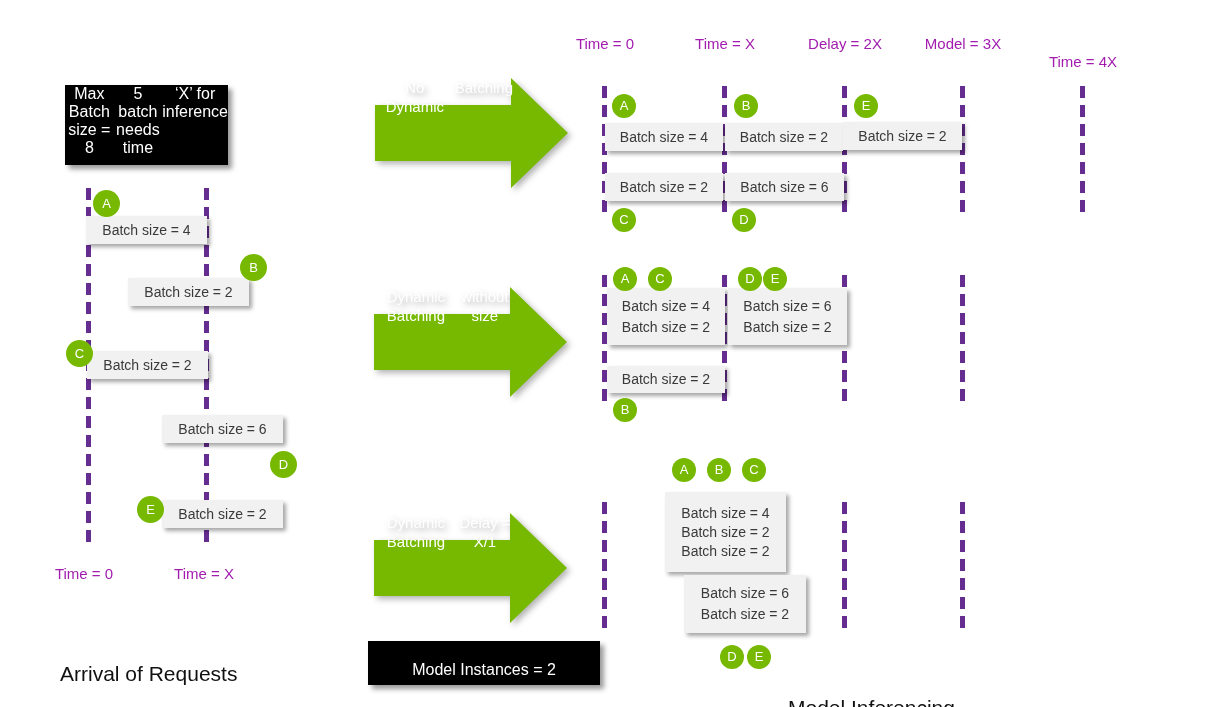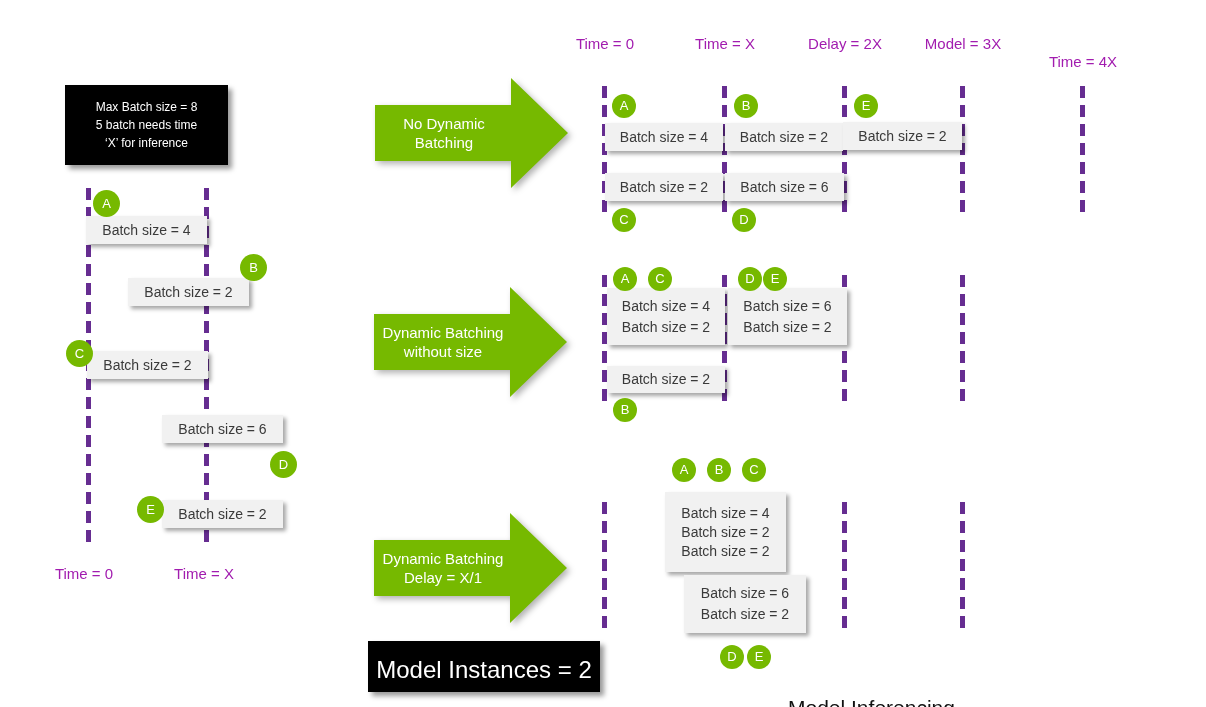--- a/index.html
+++ b/index.html
@@ -14,23 +14,23 @@
   .multi3{height:80px;line-height:19px;display:flex;flex-direction:column;justify-content:center;}
   .circle{position:absolute;width:24px;height:24px;border-radius:50%;background:#76B900;
           color:#fff;font-size:13px;text-align:center;line-height:24px;z-index:3;}
   .circle.big{width:27px;height:27px;line-height:27px;}
   .black-box{position:absolute;background:#000;color:#fff;text-align:center;
              box-shadow:4px 4px 5px rgba(0,0,0,0.4);z-index:2;}
   .time-label{position:absolute;font-size:15px;color:#a21caf;text-align:center;white-space:nowrap;}
   .big-title{position:absolute;font-size:21px;color:#111;white-space:nowrap;}
   .arrow-wrap{position:absolute;width:193px;height:110px;filter:drop-shadow(3px 3px 3px rgba(0,0,0,0.3));z-index:2;}
   .arrow-shape{position:absolute;left:0;top:0;width:100%;height:100%;}
-  .arrow-text{position:absolute;left:0;top:0;width:138px;height:100%;display:flex;flex-direction:column;
+  .arrow-text{position:absolute;left:0;top:0;width:138px;height:100%;display:flex;flex-direction:row;
               justify-content:center;text-align:center;color:#fff;font-size:15px;line-height:19px;}
-  .info-lines{display:flex;flex-direction:column;justify-content:center;height:100%;font-size:12px;line-height:18px;}
+  .info-lines{display:flex;flex-direction:row;justify-content:center;height:100%;font-size:16px;line-height:18px;}
 </style>
 </head>
 <body>
 
 <div class="canvas">
 
   <div class="black-box" style="left:65px;top:85px;width:163px;height:80px;">
     <div class="info-lines">
       <div>Max Batch size = 8</div>
       <div>5 batch needs time</div>
@@ -52,20 +52,21 @@
 
   <div class="batch-box single" style="left:162px;top:415px;width:121px;">Batch size = 6</div>
   <div class="circle big" style="left:270px;top:451px;">D</div>
 
   <div class="circle big" style="left:137px;top:496px;">E</div>
   <div class="batch-box single" style="left:162px;top:500px;width:121px;">Batch size = 2</div>
 
   <div class="time-label" style="left:44px;top:565px;width:80px;">Time = 0</div>
   <div class="time-label" style="left:164px;top:565px;width:80px;">Time = X</div>
 
+  <div class="big-title" style="left:60px;top:662px;">Arrival of Requests</div>
 
   <div class="arrow-wrap" style="left:375px;top:78px;">
     <svg class="arrow-shape" viewBox="0 0 193 110" preserveAspectRatio="none">
       <polygon points="0,27 136,27 136,0 193,55 136,110 136,83 0,83" fill="#76B900"></polygon>
     </svg>
     <div class="arrow-text">
       <div>No Dynamic</div>
       <div>Batching</div>
     </div>
   </div>
@@ -153,17 +154,17 @@
   </div>
 
   <div class="batch-box multi2" style="left:684px;top:575px;width:122px;height:58px;">
     <div>Batch size = 6</div>
     <div>Batch size = 2</div>
   </div>
 
   <div class="circle" style="left:720px;top:645px;">D</div>
   <div class="circle" style="left:747px;top:645px;">E</div>
 
-  <div class="black-box" style="left:368px;top:641px;width:232px;height:51px;line-height:57px;font-size:24px;">Model Instances = 2</div>
+  <div class="black-box" style="left:368px;top:641px;width:232px;height:44px;line-height:57px;font-size:16px;">Model Instances = 2</div>
 
   <div class="big-title" style="left:788px;top:696px;">Model Inferencing</div>
 
 </div>
 
 </body></html>

